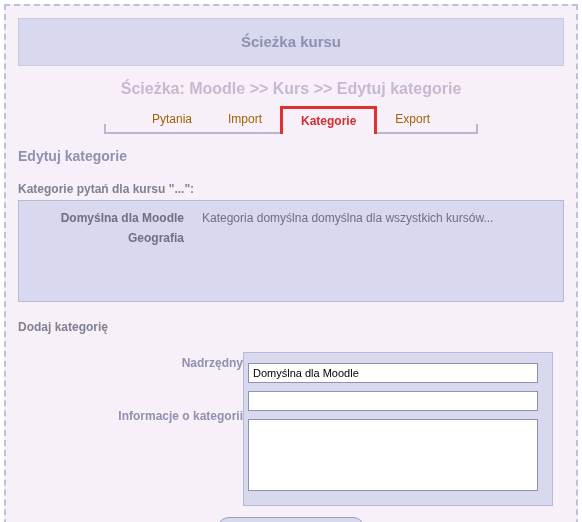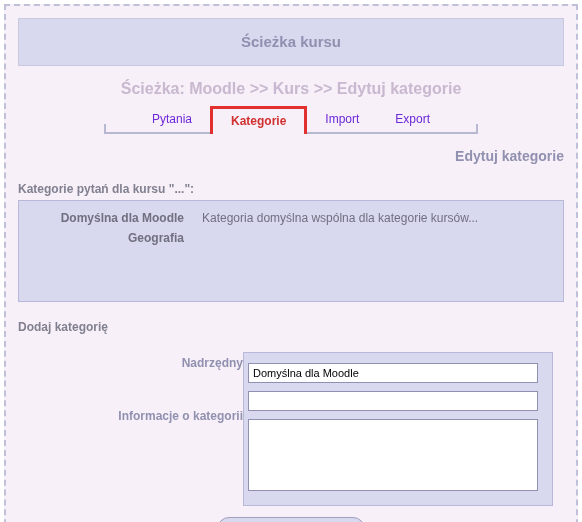--- a/index.html
+++ b/index.html
@@ -41,35 +41,35 @@
   .tab-bracket {
     width: 30px;
     height: 10px;
     border-bottom: 2px solid #b8b8d0;
   }
   .tab-bracket.left { border-left: 2px solid #b8b8d0; }
   .tab-bracket.right { border-right: 2px solid #b8b8d0; }
   .tab {
     padding: 6px 18px;
     font-size: 12px;
-    color: #6d28d9;
+    color: #a16207;
     border-bottom: 2px solid #b8b8d0;
     cursor: pointer;
   }
   .tab.active {
     color: #d03030;
     font-weight: bold;
     border-top: 3px solid #e03030;
     border-left: 3px solid #e03030;
     border-right: 3px solid #e03030;
     border-bottom: none;
     padding-top: 5px;
   }
   .section-title {
-    text-align: right;
+    text-align: left;
     color: #9090b0;
     font-weight: bold;
     font-size: 14px;
     margin: 6px 0 18px;
   }
   .subhead {
     color: #808090;
     font-size: 12px;
     font-weight: bold;
     margin-bottom: 4px;
@@ -155,33 +155,33 @@
 
   <div class="header-banner">
     <span class="header-title">Ścieżka kursu</span>
   </div>
 
   <div class="breadcrumb">Ścieżka: Moodle &gt;&gt; Kurs &gt;&gt; Edytuj kategorie</div>
 
   <div class="tabs-row">
     <div class="tab-bracket left"></div>
     <div class="tab">Pytania</div>
+    <div class="tab">Import</div>
     <div class="tab active">Kategorie</div>
-    <div class="tab">Import</div>
     <div class="tab">Export</div>
     <div class="tab-bracket right"></div>
   </div>
 
   <div class="section-title">Edytuj kategorie</div>
 
   <div class="subhead">Kategorie pytań dla kursu "...":</div>
   <div class="cat-box">
     <div class="cat-item">
       <div class="cat-name">Domyślna dla Moodle</div>
-      <div class="cat-desc">Kategoria domyślna wspólna dla kategorie kursów...</div>
+      <div class="cat-desc">Kategoria domyślna domyślna dla wszystkich kursów...</div>
     </div>
     <div class="cat-item">
       <div class="cat-name">Geografia</div>
     </div>
   </div>
 
   <div class="subhead" style="margin-bottom:18px;">Dodaj kategorię</div>
 
   <div class="form-row">
     <div class="form-label">Nadrzędny</div>

